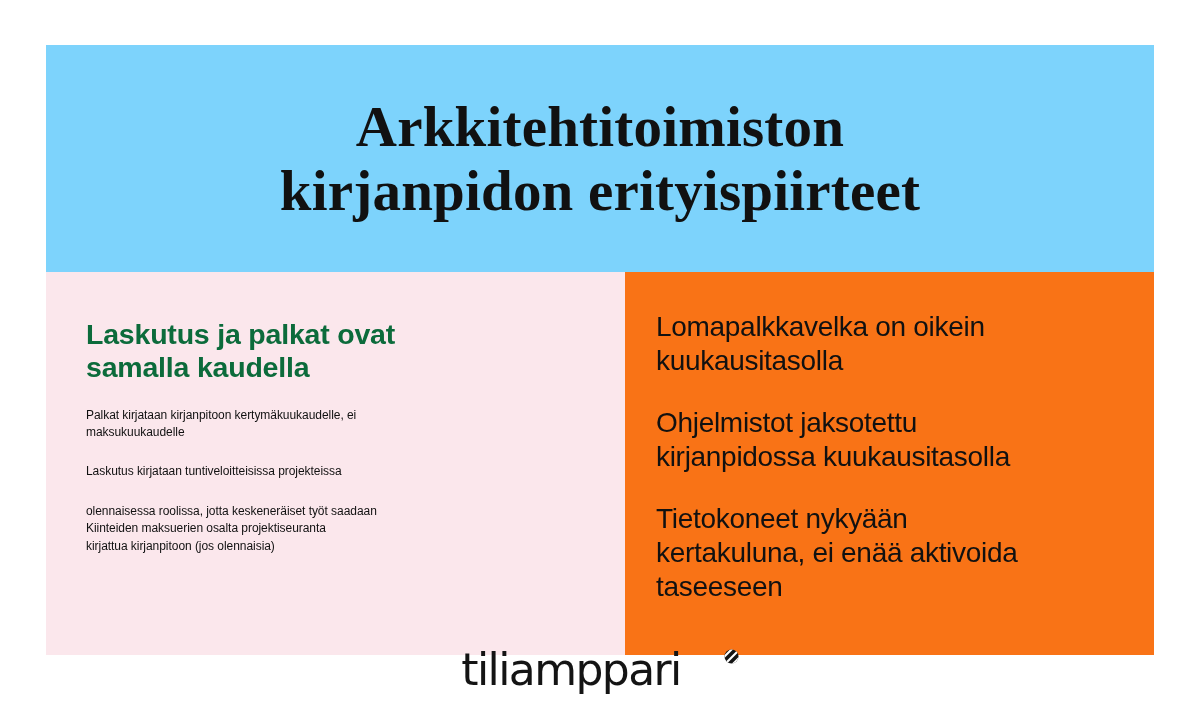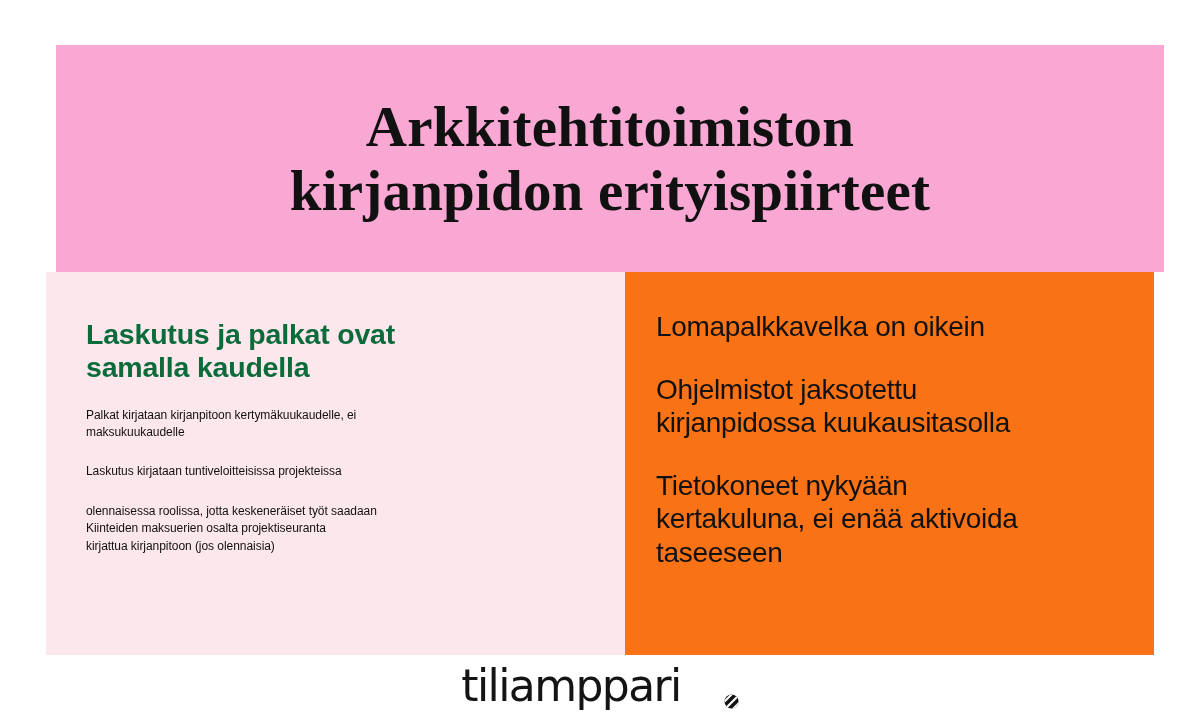--- a/index.html
+++ b/index.html
@@ -16,25 +16,25 @@
   #slide {
     position: relative;
     width: 1200px;
     height: 727px;
     background: #ffffff;
   }
 
   
   .header-band {
     position: absolute;
-    left: 56px;
+    left: 46px;
     top: 45px;
     width: 1108px;
     height: 227px;
-    background: #f9a8d4;
+    background: #7dd3fc;
     display: flex;
     align-items: center;
     justify-content: center;
   }
 
   .slide-title {
     font-family: "Liberation Serif", "DejaVu Serif", serif;
     font-size: 57px;
     line-height: 1.12;
     color: #111111;
@@ -110,21 +110,21 @@
   .right-para .line { display: block; white-space: nowrap; }
 
   
   .logo {
     position: absolute;
     left: 0;
     top: 648px;
     width: 1200px;
     height: 60px;
     display: flex;
-    align-items: flex-end;
+    align-items: flex-start;
     justify-content: center;
     pointer-events: auto;
     gap: 39px;
   }
   .logo-wordmark {
     font-family: "DejaVu Sans", sans-serif;
     font-size: 44px;
     font-weight: 500;
     color: #141414;
     letter-spacing: -1.6px;
@@ -176,20 +176,21 @@
         <span class="line">Kiinteiden maksuerien osalta projektiseuranta</span>
         <span class="line">kirjattua kirjanpitoon (jos olennaisia)</span>
       </p>
 
     </div>
 
     <div class="col col-right">
 
       <p class="right-para">
         <span class="line">Lomapalkkavelka on oikein</span>
+        <span class="line">kuukausitasolla</span>
       </p>
 
       <p class="right-para">
         <span class="line">Ohjelmistot jaksotettu</span>
         <span class="line">kirjanpidossa kuukausitasolla</span>
       </p>
 
       <p class="right-para">
         <span class="line">Tietokoneet nykyään</span>
         <span class="line">kertakuluna, ei enää aktivoida</span>

